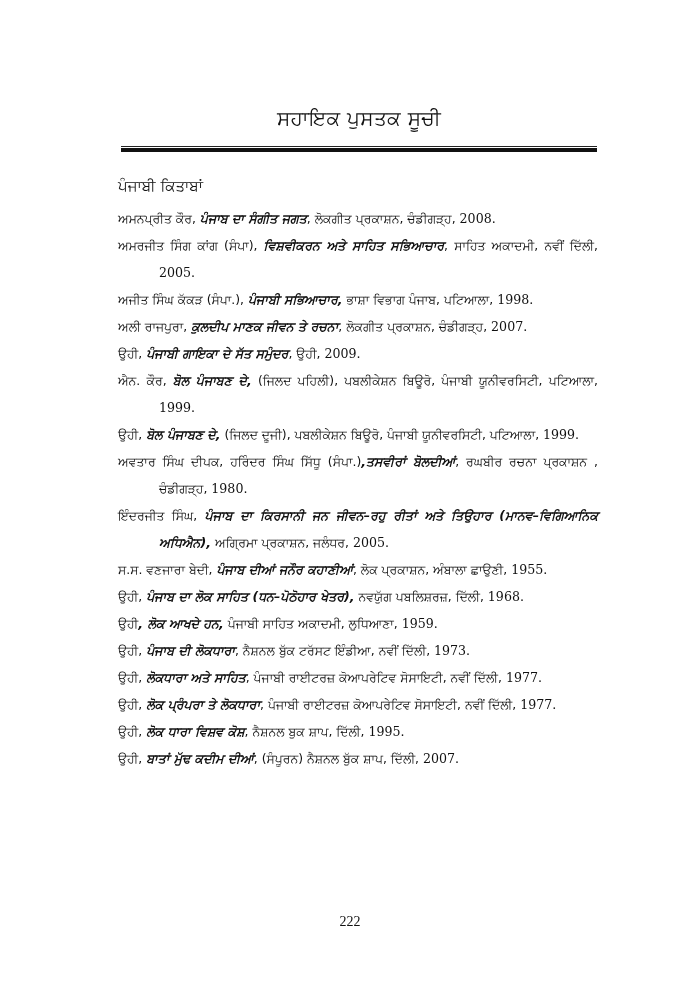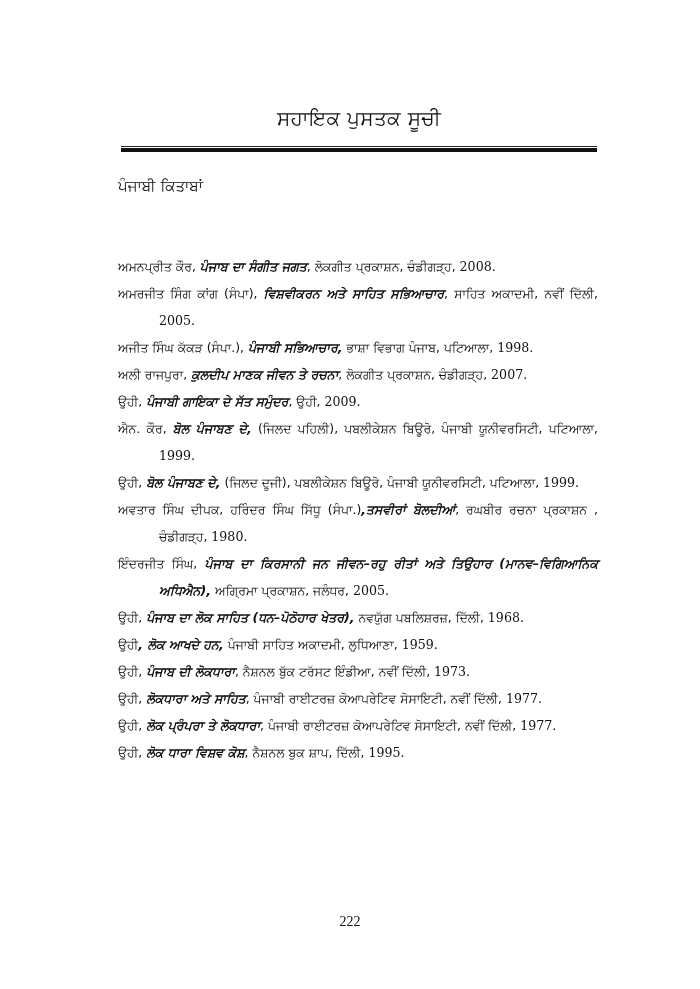--- a/index.html
+++ b/index.html
@@ -61,21 +61,20 @@
       color: #111;
     }
     .entries {
       position: absolute;
       top: 205px;
       left: 118px;
       width: 480px;
       font-family: "DejaVu Serif", "Liberation Serif", serif;
       font-size: 12.6px;
       line-height: 27px;
-      margin-top: 48px;
     }
     .entry {
       padding-left: 41px;
       text-indent: -41px;
       text-align: justify;
       margin: 0;
     }
     .entry .plain {
       font-family: "DejaVu Sans", "Liberation Sans", sans-serif;
       font-size: 12.4px;
@@ -117,22 +116,24 @@
   <div class="entries">
     <p class="entry"><span class="plain">ਅਮਨਪ੍ਰੀਤ ਕੌਰ, </span><span class="title-b">ਪੰਜਾਬ ਦਾ ਸੰਗੀਤ ਜਗਤ</span><span class="plain">, ਲੋਕਗੀਤ ਪ੍ਰਕਾਸ਼ਨ, ਚੰਡੀਗੜ੍ਹ, </span><span class="num">2008.</span></p>
     <p class="entry"><span class="plain">ਅਮਰਜੀਤ ਸਿੰਗ ਕਾਂਗ (ਸੰਪਾ), </span><span class="title-b">ਵਿਸ਼ਵੀਕਰਨ ਅਤੇ ਸਾਹਿਤ ਸਭਿਆਚਾਰ</span><span class="plain">, ਸਾਹਿਤ ਅਕਾਦਮੀ, ਨਵੀਂ ਦਿੱਲੀ, </span><span class="num">2005.</span></p>
     <p class="entry"><span class="plain">ਅਜੀਤ ਸਿੰਘ ਕੱਕੜ (ਸੰਪਾ.), </span><span class="title-b">ਪੰਜਾਬੀ ਸਭਿਆਚਾਰ,</span><span class="plain"> ਭਾਸ਼ਾ ਵਿਭਾਗ ਪੰਜਾਬ, ਪਟਿਆਲਾ, </span><span class="num">1998.</span></p>
     <p class="entry"><span class="plain">ਅਲੀ ਰਾਜਪੁਰਾ, </span><span class="title-b">ਕੁਲਦੀਪ ਮਾਣਕ ਜੀਵਨ ਤੇ ਰਚਨਾ</span><span class="plain">, ਲੋਕਗੀਤ ਪ੍ਰਕਾਸ਼ਨ, ਚੰਡੀਗੜ੍ਹ, </span><span class="num">2007.</span></p>
     <p class="entry"><span class="plain">ਉਹੀ, </span><span class="title-b">ਪੰਜਾਬੀ ਗਾਇਕਾ ਦੇ ਸੱਤ ਸਮੁੰਦਰ</span><span class="plain">, ਉਹੀ, </span><span class="num">2009.</span></p>
     <p class="entry"><span class="plain">ਐਨ. ਕੌਰ, </span><span class="title-b">ਬੋਲ ਪੰਜਾਬਣ ਦੇ,</span><span class="plain"> (ਜਿਲਦ ਪਹਿਲੀ), ਪਬਲੀਕੇਸ਼ਨ ਬਿਊਰੋ, ਪੰਜਾਬੀ ਯੂਨੀਵਰਸਿਟੀ, ਪਟਿਆਲਾ, </span><span class="num">1999.</span></p>
     <p class="entry"><span class="plain">ਉਹੀ, </span><span class="title-b">ਬੋਲ ਪੰਜਾਬਣ ਦੇ,</span><span class="plain"> (ਜਿਲਦ ਦੂਜੀ), ਪਬਲੀਕੇਸ਼ਨ ਬਿਊਰੋ, ਪੰਜਾਬੀ ਯੂਨੀਵਰਸਿਟੀ, ਪਟਿਆਲਾ, </span><span class="num">1999.</span></p>
     <p class="entry"><span class="plain">ਅਵਤਾਰ ਸਿੰਘ ਦੀਪਕ, ਹਰਿੰਦਰ ਸਿੰਘ ਸਿੱਧੂ (ਸੰਪਾ.)</span><span class="title-b">,ਤਸਵੀਰਾਂ ਬੋਲਦੀਆਂ</span><span class="plain">, ਰਘਬੀਰ ਰਚਨਾ ਪ੍ਰਕਾਸ਼ਨ , ਚੰਡੀਗੜ੍ਹ, </span><span class="num">1980.</span></p>
     <p class="entry"><span class="plain">ਇੰਦਰਜੀਤ ਸਿੰਘ, </span><span class="title-b">ਪੰਜਾਬ ਦਾ ਕਿਰਸਾਨੀ ਜਨ ਜੀਵਨ–ਰਹੁ ਰੀਤਾਂ ਅਤੇ ਤਿਉਹਾਰ (ਮਾਨਵ–ਵਿਗਿਆਨਿਕ ਅਧਿਐਨ),</span><span class="plain"> ਅਗ੍ਰਿਮਾ ਪ੍ਰਕਾਸ਼ਨ, ਜਲੰਧਰ, </span><span class="num">2005.</span></p>
+    <p class="entry"><span class="plain">ਸ.ਸ. ਵਣਜਾਰਾ ਬੇਦੀ, </span><span class="title-b">ਪੰਜਾਬ ਦੀਆਂ ਜਨੌਰ ਕਹਾਣੀਆਂ</span><span class="plain">, ਲੋਕ ਪ੍ਰਕਾਸ਼ਨ, ਅੰਬਾਲਾ ਛਾਉਣੀ, </span><span class="num">1955.</span></p>
     <p class="entry"><span class="plain">ਉਹੀ, </span><span class="title-b">ਪੰਜਾਬ ਦਾ ਲੋਕ ਸਾਹਿਤ (ਧਨ–ਪੋਠੋਹਾਰ ਖੇਤਰ),</span><span class="plain"> ਨਵਯੁੱਗ ਪਬਲਿਸ਼ਰਜ਼, ਦਿੱਲੀ, </span><span class="num">1968.</span></p>
     <p class="entry"><span class="plain">ਉਹੀ</span><span class="title-b">, ਲੋਕ ਆਖਦੇ ਹਨ,</span><span class="plain"> ਪੰਜਾਬੀ ਸਾਹਿਤ ਅਕਾਦਮੀ, ਲੁਧਿਆਣਾ, </span><span class="num">1959.</span></p>
     <p class="entry"><span class="plain">ਉਹੀ, </span><span class="title-b">ਪੰਜਾਬ ਦੀ ਲੋਕਧਾਰਾ</span><span class="plain">, ਨੈਸ਼ਨਲ ਬੁੱਕ ਟਰੱਸਟ ਇੰਡੀਆ, ਨਵੀਂ ਦਿੱਲੀ, </span><span class="num">1973.</span></p>
     <p class="entry"><span class="plain">ਉਹੀ, </span><span class="title-b">ਲੋਕਧਾਰਾ ਅਤੇ ਸਾਹਿਤ</span><span class="plain">, ਪੰਜਾਬੀ ਰਾਈਟਰਜ਼ ਕੋਆਪਰੇਟਿਵ ਸੋਸਾਇਟੀ, ਨਵੀਂ ਦਿੱਲੀ, </span><span class="num">1977.</span></p>
     <p class="entry"><span class="plain">ਉਹੀ, </span><span class="title-b">ਲੋਕ ਪ੍ਰੰਪਰਾ ਤੇ ਲੋਕਧਾਰਾ</span><span class="plain">, ਪੰਜਾਬੀ ਰਾਈਟਰਜ਼ ਕੋਆਪਰੇਟਿਵ ਸੋਸਾਇਟੀ, ਨਵੀਂ ਦਿੱਲੀ, </span><span class="num">1977.</span></p>
     <p class="entry"><span class="plain">ਉਹੀ, </span><span class="title-b">ਲੋਕ ਧਾਰਾ ਵਿਸ਼ਵ ਕੋਸ਼</span><span class="plain">, ਨੈਸ਼ਨਲ ਬੁਕ ਸ਼ਾਪ, ਦਿੱਲੀ, </span><span class="num">1995.</span></p>
+    <p class="entry"><span class="plain">ਉਹੀ, </span><span class="title-b">ਬਾਤਾਂ ਮੁੱਢ ਕਦੀਮ ਦੀਆਂ</span><span class="plain">, (ਸੰਪੂਰਨ) ਨੈਸ਼ਨਲ ਬੁੱਕ ਸ਼ਾਪ, ਦਿੱਲੀ, </span><span class="num">2007.</span></p>
   </div>
 
   <div class="page-number">222</div>
 </div>
 
 </body></html>

